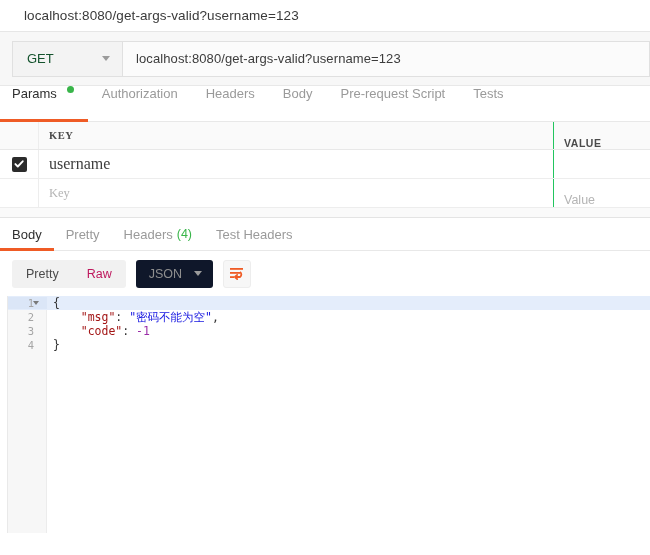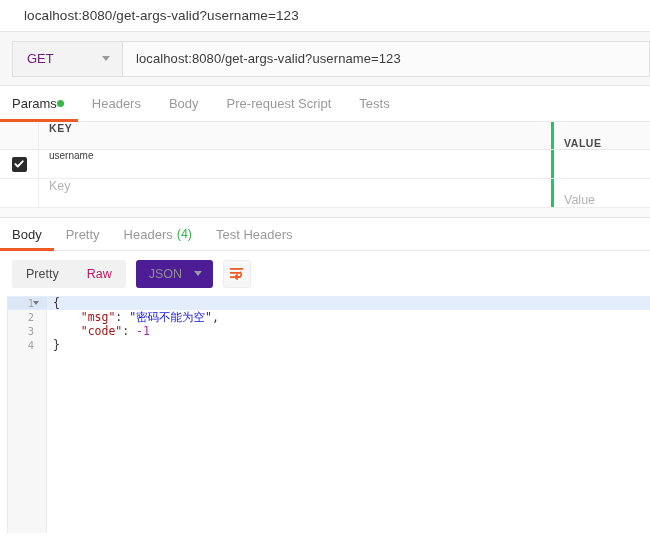--- a/index.html
+++ b/index.html
@@ -54,21 +54,21 @@
   .method-select {
     width: 110px;
     display: flex;
     align-items: center;
     justify-content: space-between;
     padding: 0 12px 0 14px;
     background: #f3f3f3;
     border-right: 1px solid #e0e0e0;
     box-sizing: border-box;
     font-size: 13px;
-    color: #701a75;
+    color: #14532d;
     cursor: pointer;
   }
   .caret {
     width: 0;
     height: 0;
     border-left: 4px solid transparent;
     border-right: 4px solid transparent;
     border-top: 5px solid #9b9b9b;
     display: inline-block;
   }
@@ -91,22 +91,21 @@
     align-items: flex-end;
     background: #ffffff;
     border-bottom: 1px solid #e8e8e8;
     padding-left: 12px;
     box-sizing: border-box;
   }
   .req-tab {
     position: relative;
     height: 35px;
     display: flex;
-    align-items: center;
-    gap: 0;
+    gap: 10px;
     padding: 0 14px;
     font-size: 13px;
     color: #9a9a9a;
     cursor: pointer;
     box-sizing: border-box;
   }
   .req-tab.active {
     color: #2f2f2f;
   }
   .req-tab.active::after {
@@ -147,41 +146,42 @@
     min-width: 39px;
     border-right: 1px solid #ededed;
     display: flex;
     align-items: center;
     justify-content: center;
     box-sizing: border-box;
   }
   .pcell-key {
     width: 515px;
     min-width: 515px;
-    border-right: 3px solid #22c55e;
-    display: flex;
-    align-items: flex-start;
+    border-right: 1px solid #22c55e;
+    display: flex;
+    align-items: center;
     padding-left: 10px;
     box-sizing: border-box;
+    font-family: Liberation Serif, serif;
   }
   .pcell-val {
     flex: 1;
     display: flex;
     align-items: flex-end;
     padding-left: 10px;
     box-sizing: border-box;
   }
   .col-label {
     font-size: 10.5px;
     font-weight: bold;
     color: #4b4b4b;
     letter-spacing: 0.55px;
   }
   .cell-text {
-    font-size: 10px;
+    font-size: 16px;
     color: #3d3d3d;
   }
   .cell-placeholder {
     font-size: 12.5px;
     color: #b4b4b4;
   }
   .checkbox {
     width: 15px;
     height: 15px;
     border-radius: 2px;
@@ -257,21 +257,21 @@
     line-height: 28px;
     cursor: pointer;
   }
   .seg.active { color: #4a4a4a; }
   .fmt-select {
     display: flex;
     align-items: center;
     gap: 12px;
     height: 28px;
     padding: 0 11px 0 13px;
-    background: #4c1d95;
+    background: #0f172a;
     border-radius: 3px;
     font-size: 12.5px;
     color: #8f8f8f;
     cursor: pointer;
     box-sizing: border-box;
   }
   .caret-sm {
     width: 0; height: 0;
     border-left: 4px solid transparent;
     border-right: 4px solid transparent;
@@ -372,20 +372,23 @@
     <div class="url-input">
       <span>localhost:8080/get-args-valid?username=123</span>
     </div>
   </div>
 </div>
 
 <div class="req-tabs">
   <div class="req-tab active">
     <span>Params</span>
     <span class="dot-green"></span>
+  </div>
+  <div class="req-tab">
+    <span>Authorization</span>
   </div>
   <div class="req-tab">
     <span>Headers</span>
   </div>
   <div class="req-tab">
     <span>Body</span>
   </div>
   <div class="req-tab">
     <span>Pre-request Script</span>
   </div>

